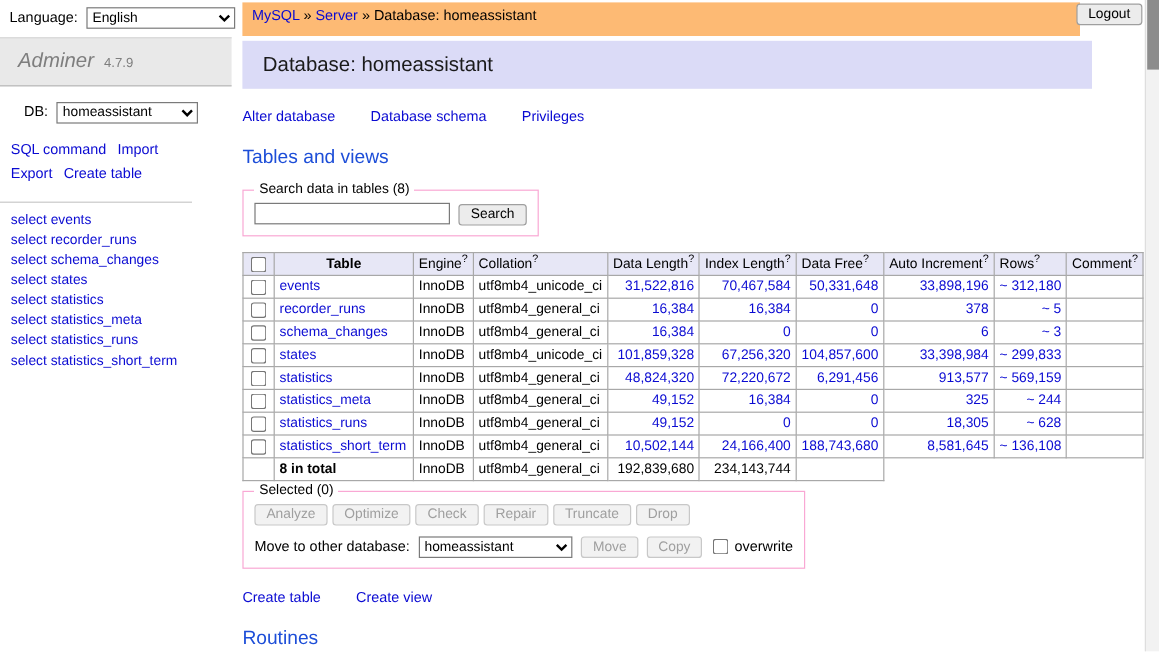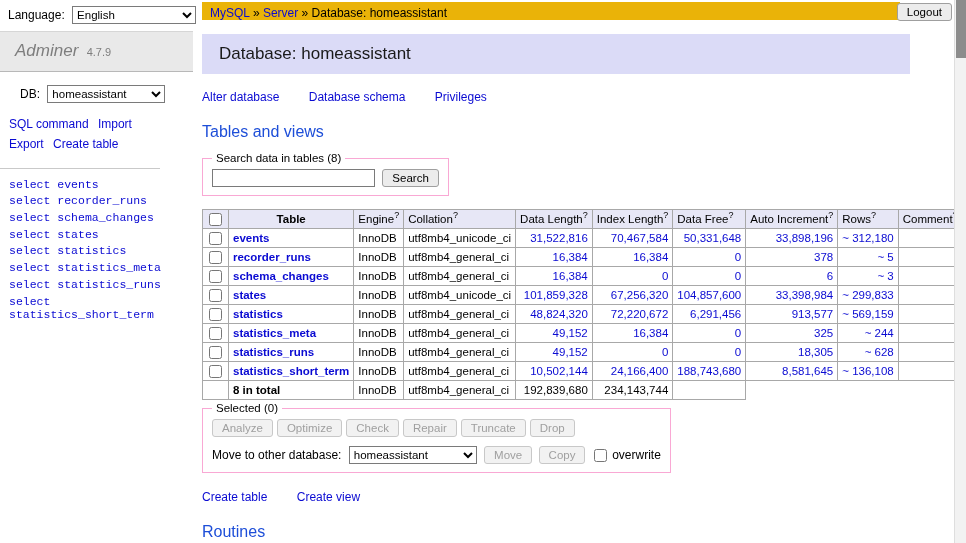--- a/index.html
+++ b/index.html
@@ -28,28 +28,28 @@
     background:#e9e9e9; border-top:1px solid #d6d6d6; border-bottom:1px solid #b8b8b8;
     padding:9px 15px 10px; color:#7e7e7e;
   }
   .brand .name { font-style:italic; font-size:17px; }
   .brand .ver { font-size:11px; margin-left:5px; }
   .dbrow { padding:13px 20px 12px; }
   .dbrow select { width:118px; margin-left:4px; }
   .primary-links { padding:0 9px 13px; width:160px; line-height:1.65; border-bottom:1px solid #c9c9c9; }
   .primary-links a { margin-right:6px; }
   .table-links { padding:9px 9px; }
-  .table-links a { display:block; font-size:11.5px; margin:0 0 3.5px; line-height:1.15;font-family:Liberation Mono, monospace; }
+  .table-links a { display:block; font-size:11.5px; margin:0 0 3.5px; line-height:1.15; }
 
   
   .content { flex:1; min-width:0; padding-right:14px; }
   .topbar { position:relative; height:26px; }
   .breadcrumb {
-    position:absolute; left:9px; right:52px; top:2px; height:18px;
-    background:#eab308; padding:4px 8px; white-space:nowrap; overflow:hidden;
+    position:absolute; left:9px; right:52px; top:2px; height:28px;
+    background:#fdba74; padding:4px 8px; white-space:nowrap; overflow:hidden;
   }
   .breadcrumb .sep { color:#000; }
   .logout-btn { position:absolute; right:0px; top:3px; }
 
   h2.db-title {
     margin:8px 42px 0 9px; background:#dbdbf7; padding:10px 17px;
     font-size:17px; font-weight:normal; color:#1a1a1a;
   }
   .actions { margin:16px 9px 0; }
   .actions a { margin-right:26px; }
@@ -60,21 +60,21 @@
   .search button { margin-left:4px; }
 
   table { border-collapse:collapse; margin:13px 0 0 9px; font-size:11.5px; }
   td, th { border:1px solid #a8a8a8; padding:2px 4px; height:19px; background:#fff; }
   thead td, thead th { background:#e7e7f6; }
   th.tname-h { font-weight:bold; text-align:center; }
   .hcell { font-weight:normal; text-align:left; white-space:nowrap; }
   sup { font-size:9px; line-height:0; cursor:help; }
   td.check { text-align:center; width:20px; }
   td.num { text-align:right; white-space:nowrap; }
-  td.name a { font-weight:bold; }
+  td.name a { font-weight:normal; }
   td.noborder { border:none; background:transparent; }
   .total-label { font-weight:bold; }
   input[type=checkbox] { margin:0 2px; vertical-align:middle; }
 
   .btnrow button { margin-right:4px; }
   .moverow { margin-top:9px; white-space:nowrap; }
   .moverow select { width:128px; margin:0 4px; }
   .moverow button { margin-right:3px; }
 
   .below-links { margin:17px 9px 0; }

